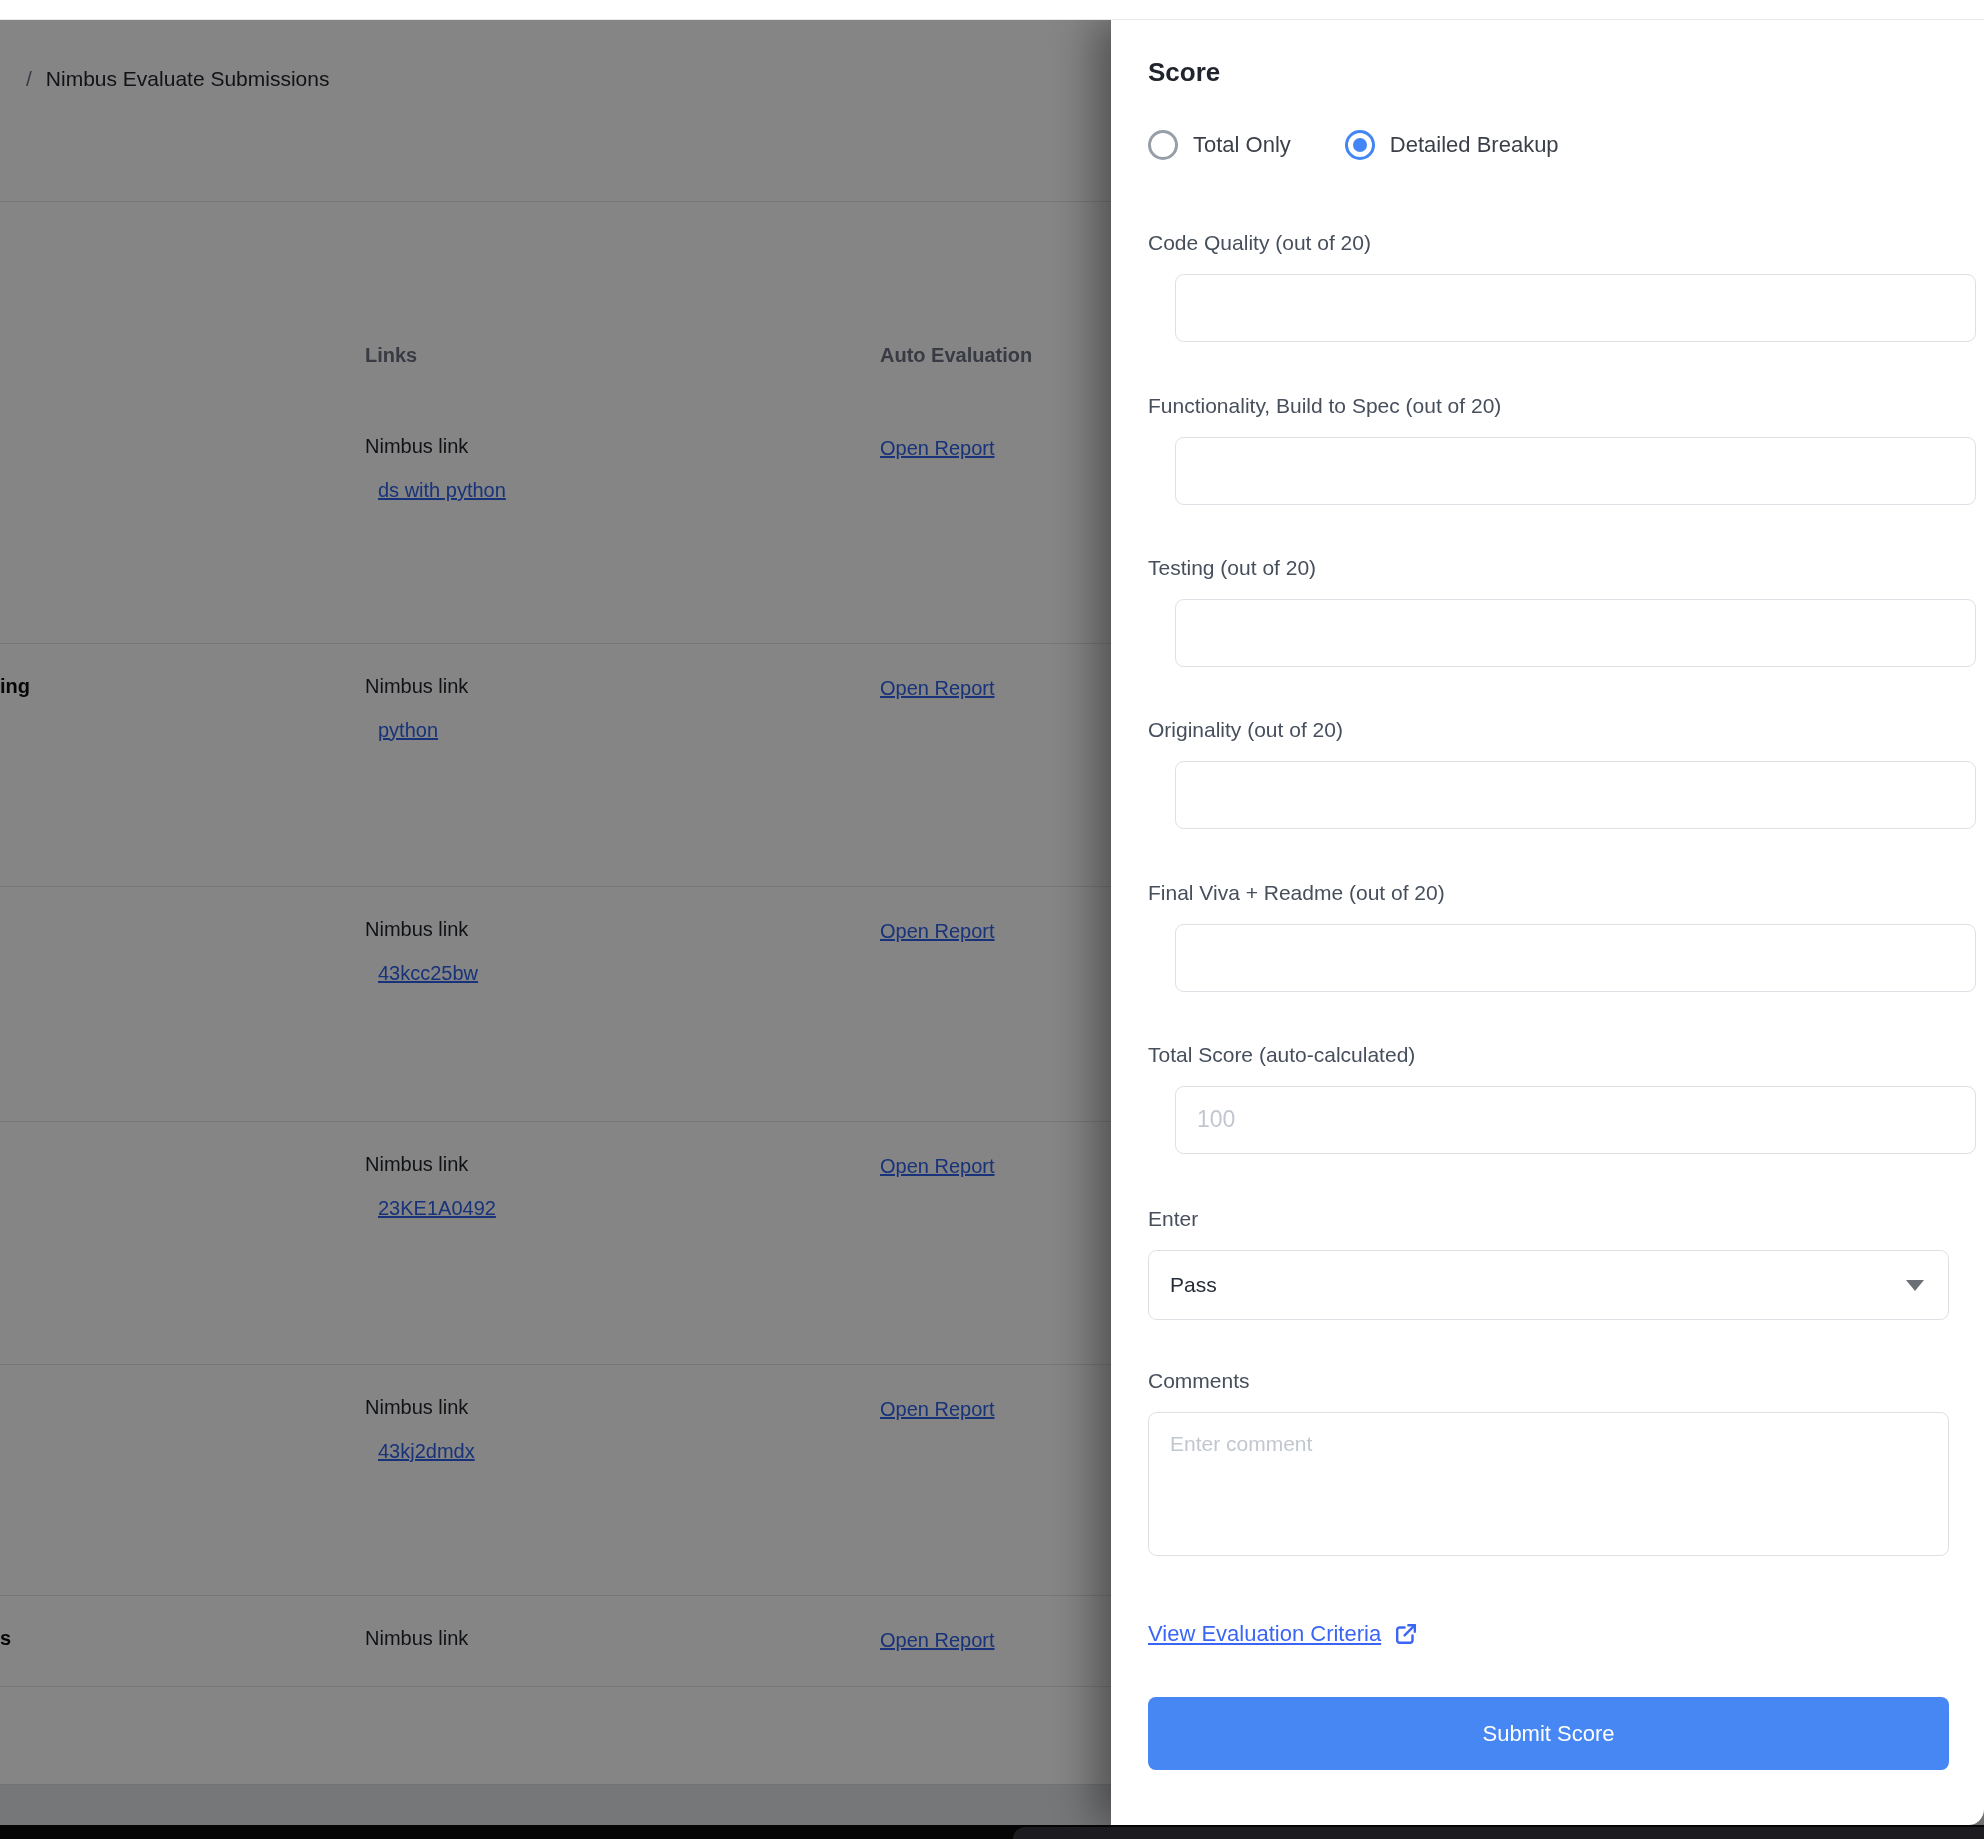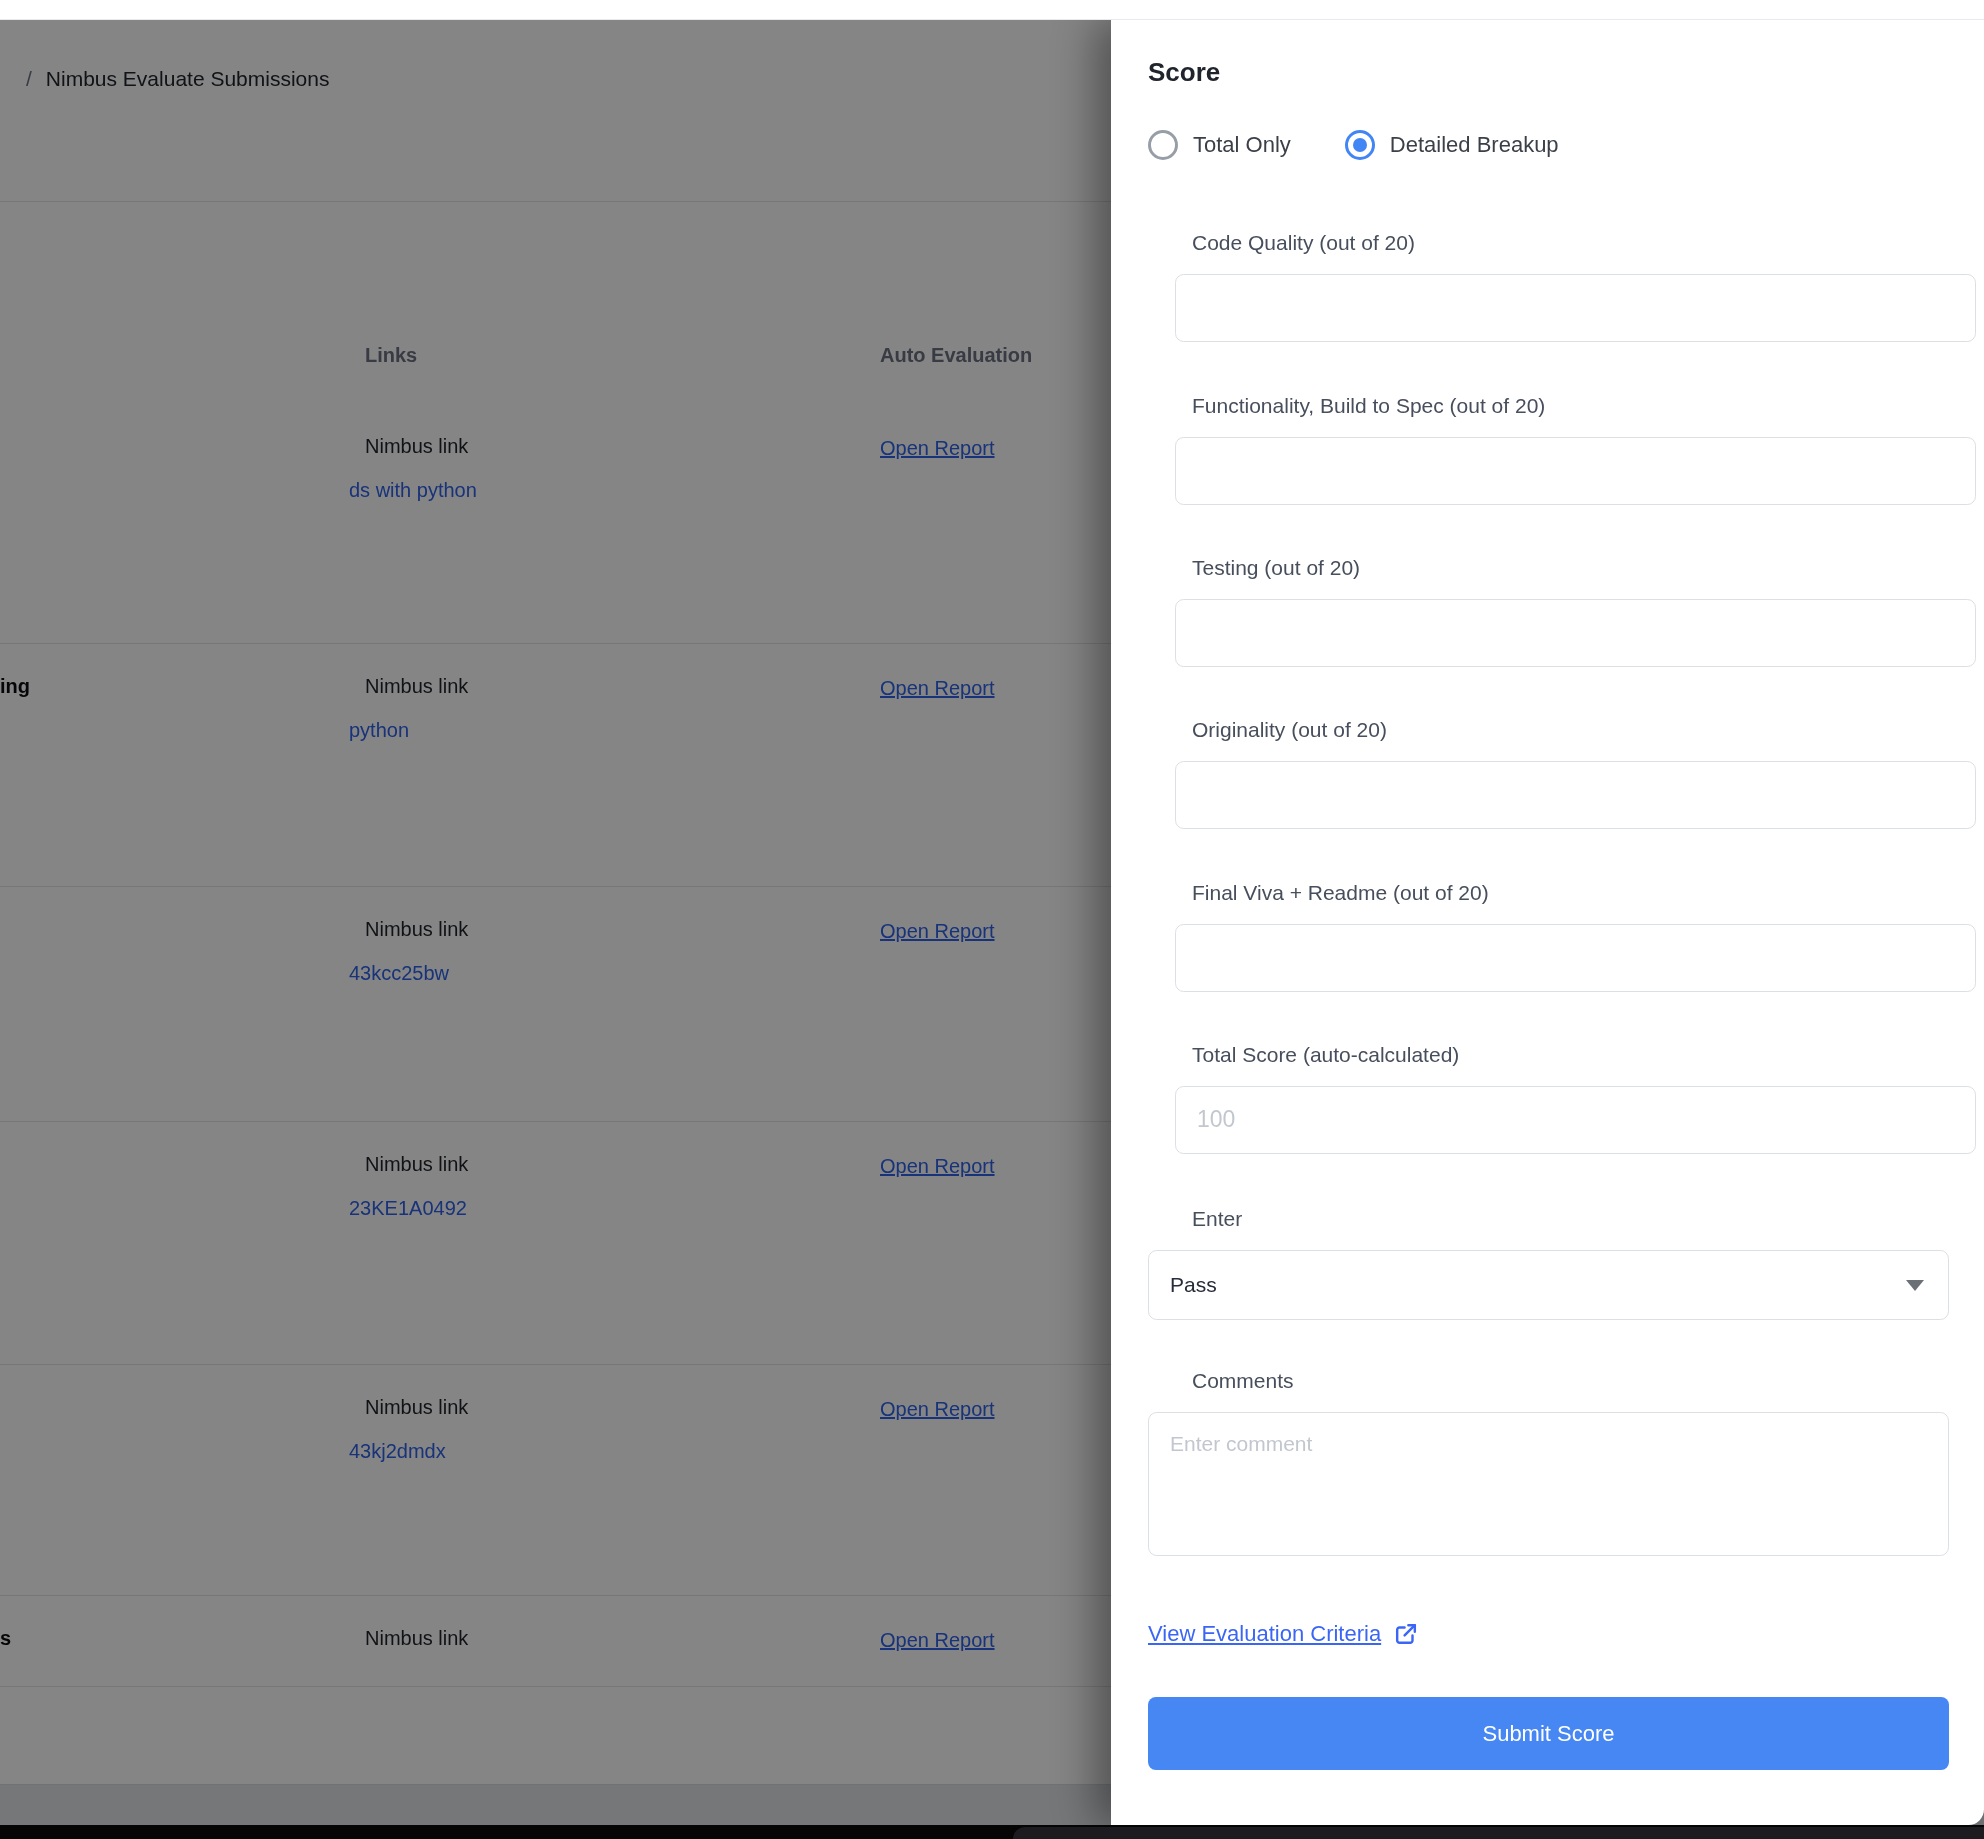--- a/index.html
+++ b/index.html
@@ -13,39 +13,39 @@
   .app{position:absolute;left:0;top:20px;width:1984px;height:1805px;background:#fff;overflow:hidden;}
   .breadcrumb{position:absolute;left:26px;top:47px;font-size:21px;color:#23262d;display:flex;gap:14px;align-items:center;}
   .bc-sep{color:#6b7280;}
   .hline{position:absolute;left:0;width:1984px;height:0;border-top:0.9px solid #e3e5e8;}
   .th{position:absolute;top:324px;font-size:20px;font-weight:600;color:#6b7280;}
   .th-links{left:365px;}
   .th-auto{left:880px;}
   .row{position:absolute;left:0;width:1984px;border-bottom:0.9px solid #e3e5e8;}
   .row .partial{position:absolute;left:0;top:31px;font-size:20px;font-weight:700;color:#0c0d10;}
   .row .primary{position:absolute;left:365px;top:31px;font-size:20px;color:#1f232b;}
-  .row .sublink{position:absolute;left:349px;top:75px;font-size:20px;color:#2e62e8;cursor:pointer;}
+  .row .sublink{position:absolute;left:378px;top:75px;font-size:20px;color:#2e62e8;text-decoration:underline;cursor:pointer;}
   .row .report{position:absolute;left:880px;top:33px;font-size:20px;color:#2e62e8;text-decoration:underline;cursor:pointer;}
   .foot-band{position:absolute;left:0;top:1764px;width:1984px;height:41px;background:#e2e5e9;border-top:0.9px solid #d7dade;}
   .overlay{position:absolute;left:0;top:0;width:1984px;height:1805px;background:rgba(0,0,0,0.48);z-index:10;}
 
   
   .drawer{position:absolute;left:1111px;top:20px;width:873px;height:1805px;background:#fff;z-index:30;
           border-bottom-right-radius:15.7px;box-shadow:-15.7px 0 42px rgba(0,0,0,0.38);}
   .d-title{position:absolute;left:37px;top:37px;font-size:26px;font-weight:700;color:#20242c;}
   .radio-row{position:absolute;left:37px;top:107px;height:35px;display:flex;align-items:center;gap:54px;}
   .radio-opt{display:flex;align-items:center;gap:15px;cursor:pointer;}
   .radio-circle{width:30px;height:30px;border-radius:50%;border:3.5px solid #989ea8;background:#fff;display:flex;align-items:center;justify-content:center;flex:0 0 auto;}
   .radio-opt.selected .radio-circle{border-color:#4285f4;}
   .radio-dot{width:14px;height:14px;border-radius:50%;background:transparent;}
   .radio-opt.selected .radio-dot{background:#4285f4;}
   .radio-label{font-size:22px;color:#3a3f48;}
 
   .group{position:absolute;left:37px;right:35px;}
-  .g-label{font-size:21px;color:#474e5c;line-height:26px;height:26px;margin-left:44px;}
+  .g-label{font-size:21px;color:#474e5c;line-height:26px;height:26px;}
   .g-input{margin-top:17.5px;width:100%;height:68px;border:1.7px solid #dcdfe4;border-radius:8.7px;background:#fff;
            font-size:23px;color:#262c38;padding:0 21px;outline:none;display:block;margin-left:27px;}
   .g-input::placeholder{color:#c2c7cf;}
   .g-select{margin-top:17.5px;position:relative;width:100%;height:70px;border:1.7px solid #dcdfe4;border-radius:8.7px;background:#fff;
             display:flex;align-items:center;padding:0 21px;font-size:21px;color:#262c38;cursor:pointer;}
   .caret{position:absolute;right:24.5px;top:50%;margin-top:-4.4px;width:0;height:0;
          border-left:9.6px solid transparent;border-right:9.6px solid transparent;border-top:11.4px solid #6b6f76;}
   .g-textarea{margin-top:17.5px;width:100%;height:144px;border:1.7px solid #dcdfe4;border-radius:8.7px;background:#fff;
               font-size:21px;color:#262c38;padding:19px 21px;outline:none;resize:none;display:block;}
   .g-textarea::placeholder{color:#c2c7cf;}

